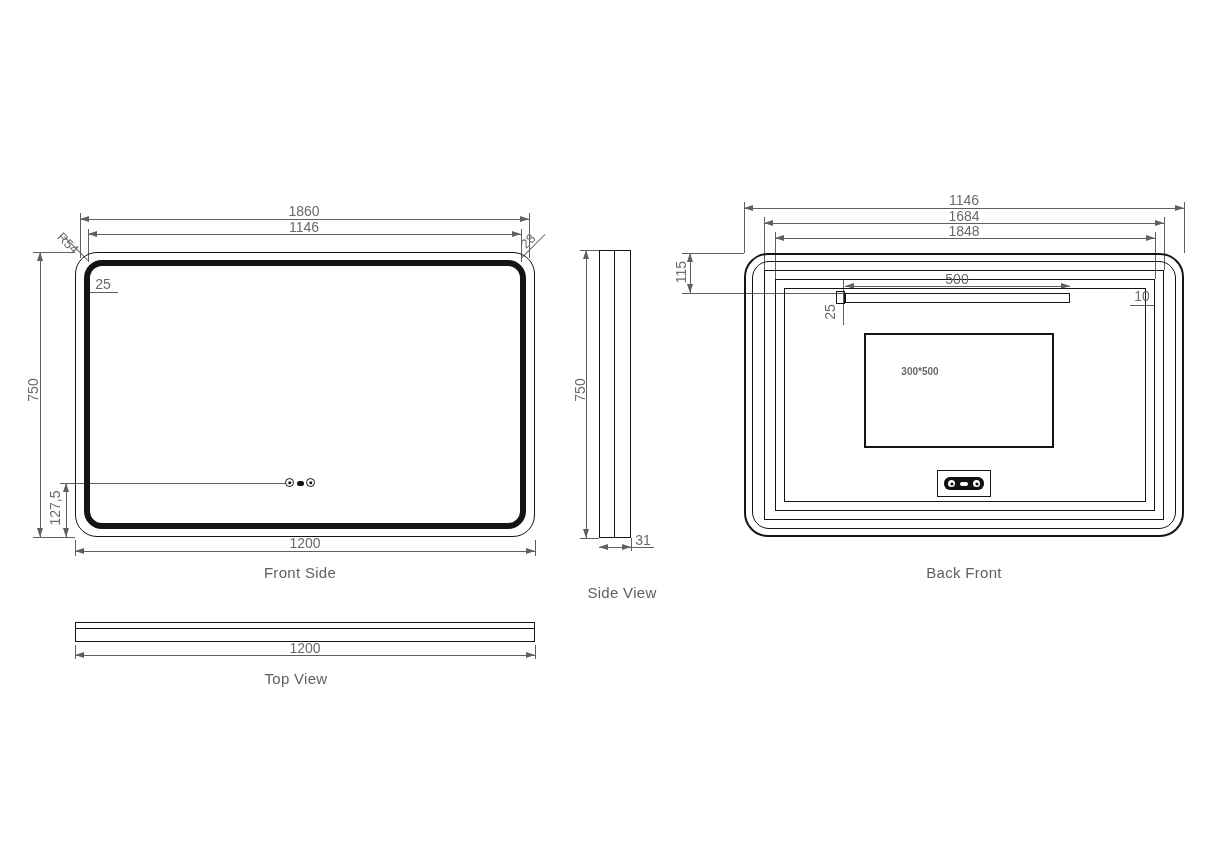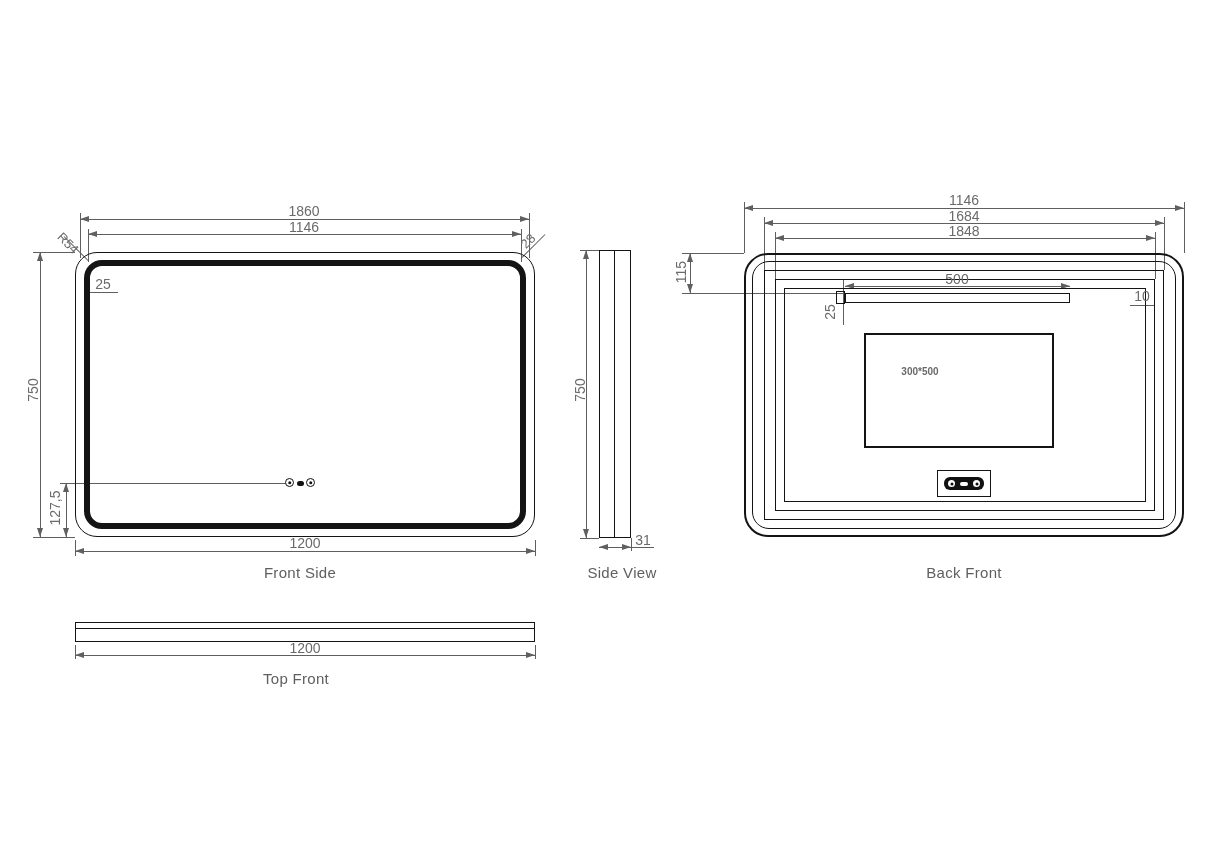--- a/index.html
+++ b/index.html
@@ -157,28 +157,28 @@
   <span class="lbl r45" style="left:68px;top:243px;font-size:13px">R54</span>
   <span class="lbl rm45" style="left:528px;top:241px;font-size:13px">28</span>
   <span class="lbl" style="left:103px;top:284px">25</span>
   <span class="lbl rot" style="left:33px;top:390px">750</span>
   <span class="lbl rot" style="left:55px;top:508px">127,5</span>
   <span class="lbl" style="left:305px;top:543px">1200</span>
   <span class="lbl title" style="left:300px;top:572px">Front Side</span>
 
   <span class="lbl rot" style="left:580px;top:390px">750</span>
   <span class="lbl" style="left:643px;top:540px">31</span>
-  <span class="lbl title" style="left:622px;top:572px">Side View</span>
+  <span class="lbl title" style="left:622px;top:592px">Side View</span>
 
   <span class="lbl" style="left:964px;top:200px">1146</span>
   <span class="lbl" style="left:964px;top:216px">1684</span>
   <span class="lbl" style="left:964px;top:231px">1848</span>
   <span class="lbl rot" style="left:681px;top:272px">115</span>
   <span class="lbl" style="left:957px;top:279px">500</span>
   <span class="lbl rot" style="left:830px;top:312px">25</span>
   <span class="lbl" style="left:1142px;top:296px">10</span>
   <span class="lbl boxlbl" style="left:920px;top:372px">300*500</span>
   <span class="lbl title" style="left:964px;top:572px">Back Front</span>
 
   <span class="lbl" style="left:305px;top:648px">1200</span>
-  <span class="lbl title" style="left:296px;top:678px">Top Front</span>
+  <span class="lbl title" style="left:296px;top:678px">Top View</span>
 
 </div>
 
 </body></html>

